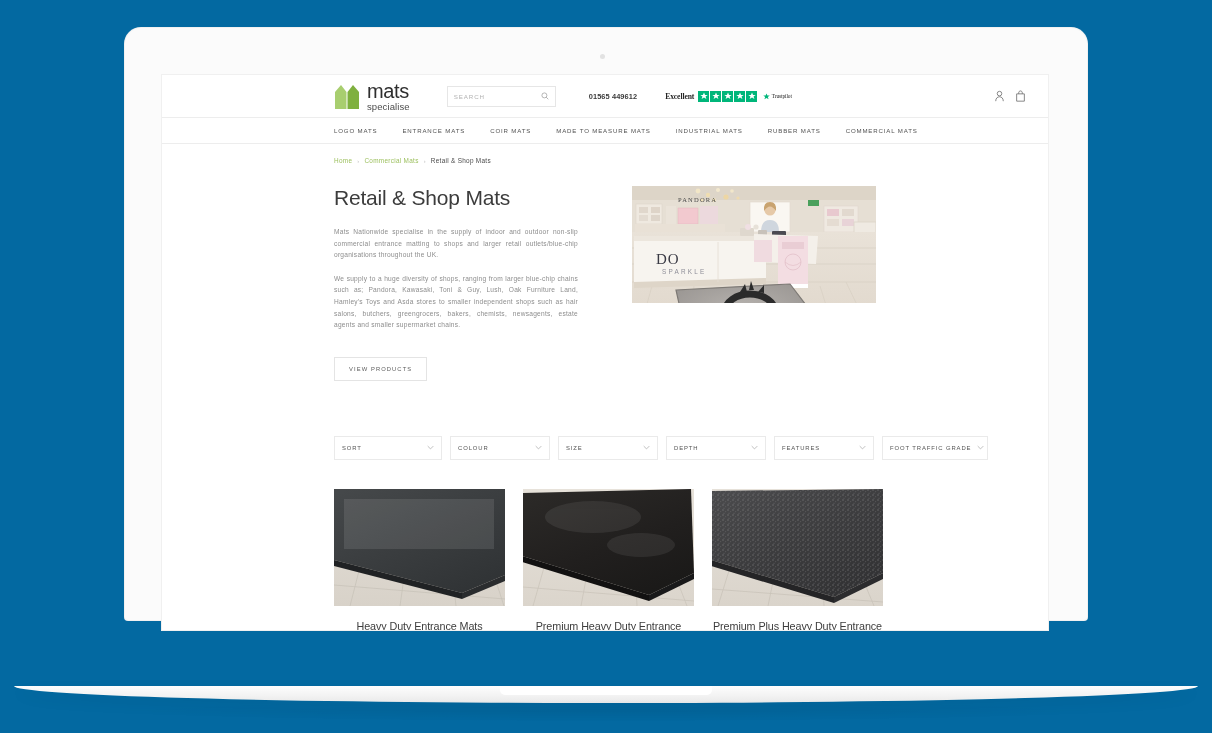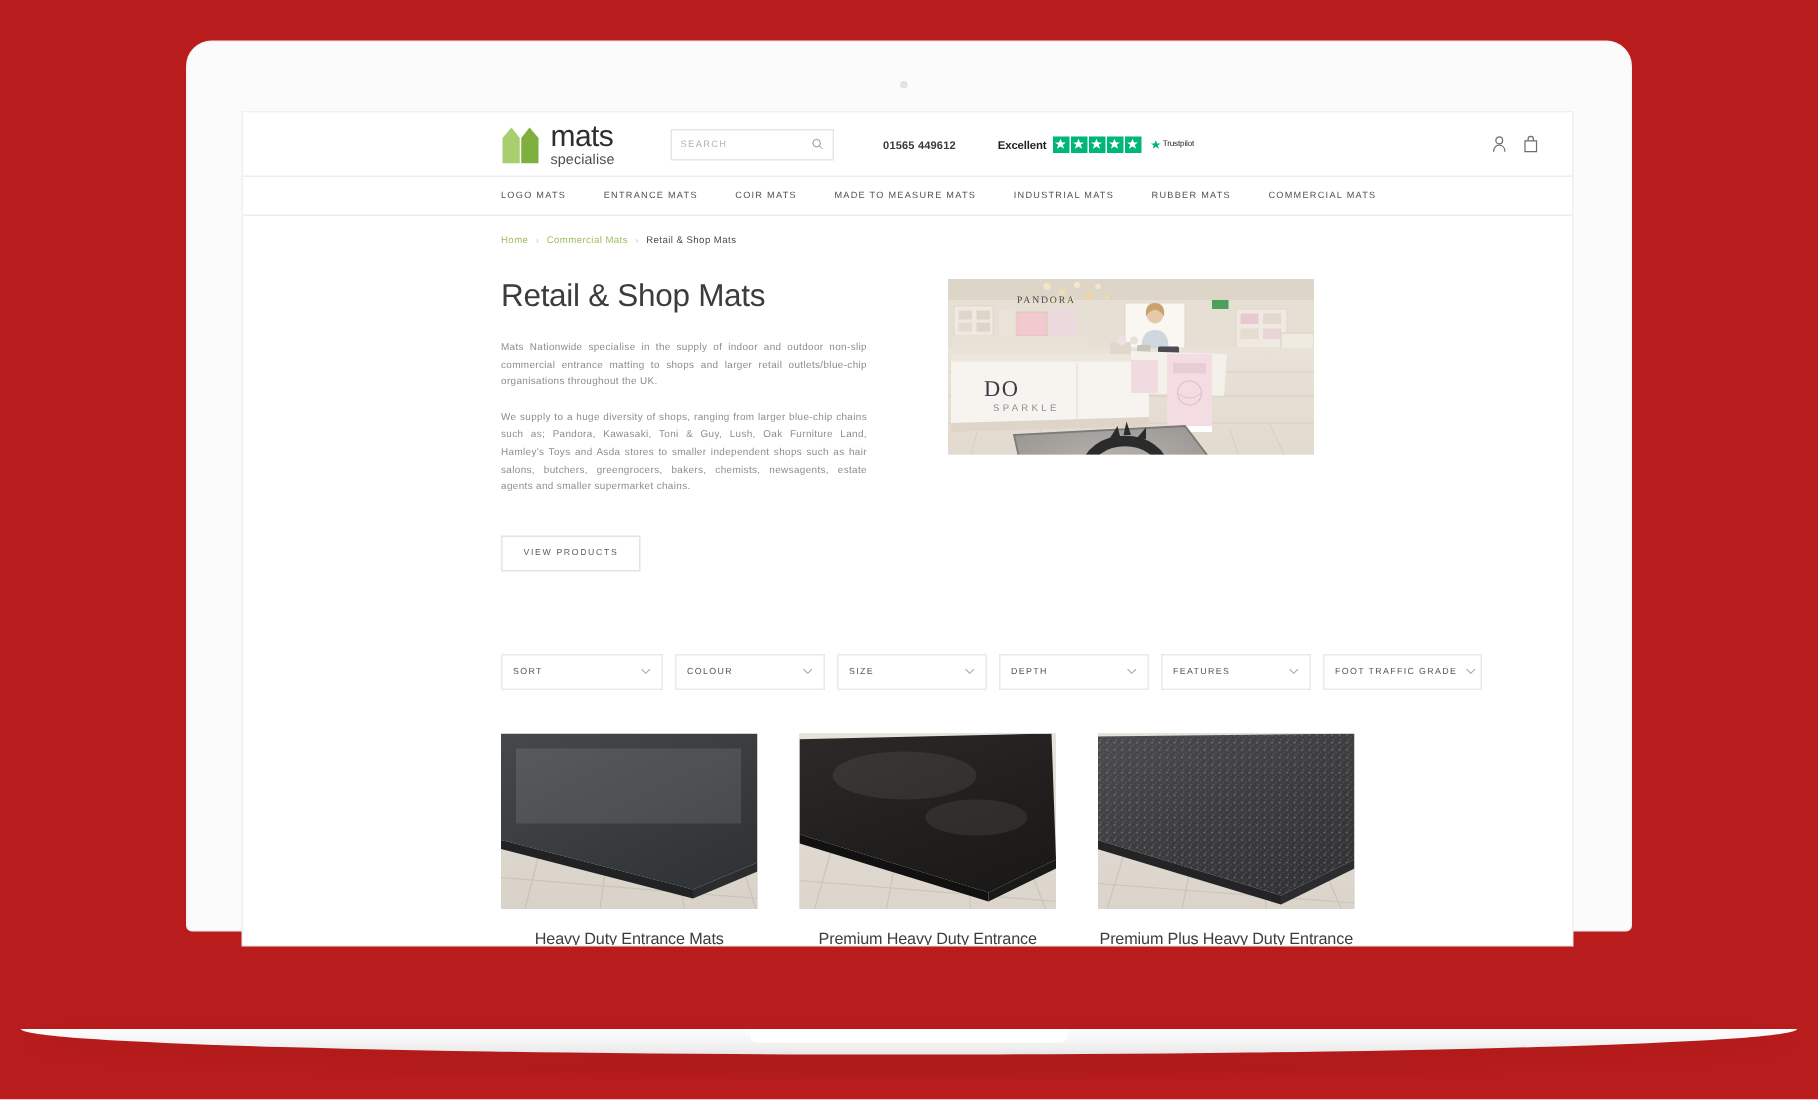--- a/index.html
+++ b/index.html
@@ -11,21 +11,21 @@
     overflow: hidden;
     background: #ffffff;
     font-family: "Liberation Sans", sans-serif;
   }
 
   
   #scene {
     position: relative;
     width: 1212px;
     height: 733px;
-    background: #b91c1c;
+    background: #0369a1;
   }
 
   #laptop-lid {
     position: absolute;
     left: 125px;
     top: 28px;
     width: 962px;
     height: 592px;
     background: #fbfbfb;
     border-radius: 16px 16px 3px 3px;
@@ -159,20 +159,21 @@
     color: #3b3b3b;
     letter-spacing: 0.1px;
     white-space: nowrap;
   }
 
   .trustpilot {
     margin-left: 28px;
     display: flex;
     align-items: center;
     gap: 4px;
+    font-family: Liberation Serif, serif;
   }
 
   .tp-word {
     font-size: 7.6px;
     font-weight: bold;
     color: #1f1f1f;
     letter-spacing: -0.1px;
   }
 
   .tp-stars { display: flex; gap: 1px; }
@@ -309,21 +310,21 @@
     font-size: 5.9px;
     letter-spacing: 0.9px;
     color: #555;
     white-space: nowrap;
   }
   .chev { width: 7px; height: 5px; flex: none; margin-left: 6px; }
 
   
   .products {
     display: flex;
-    gap: 28px;
+    gap: 18px;
     margin-top: 29px;
   }
   .product { width: 171px; flex: none; }
 
   .product-img {
     width: 171px;
     height: 117px;
     overflow: hidden;
     position: relative;
     background: #cfc9c2;

